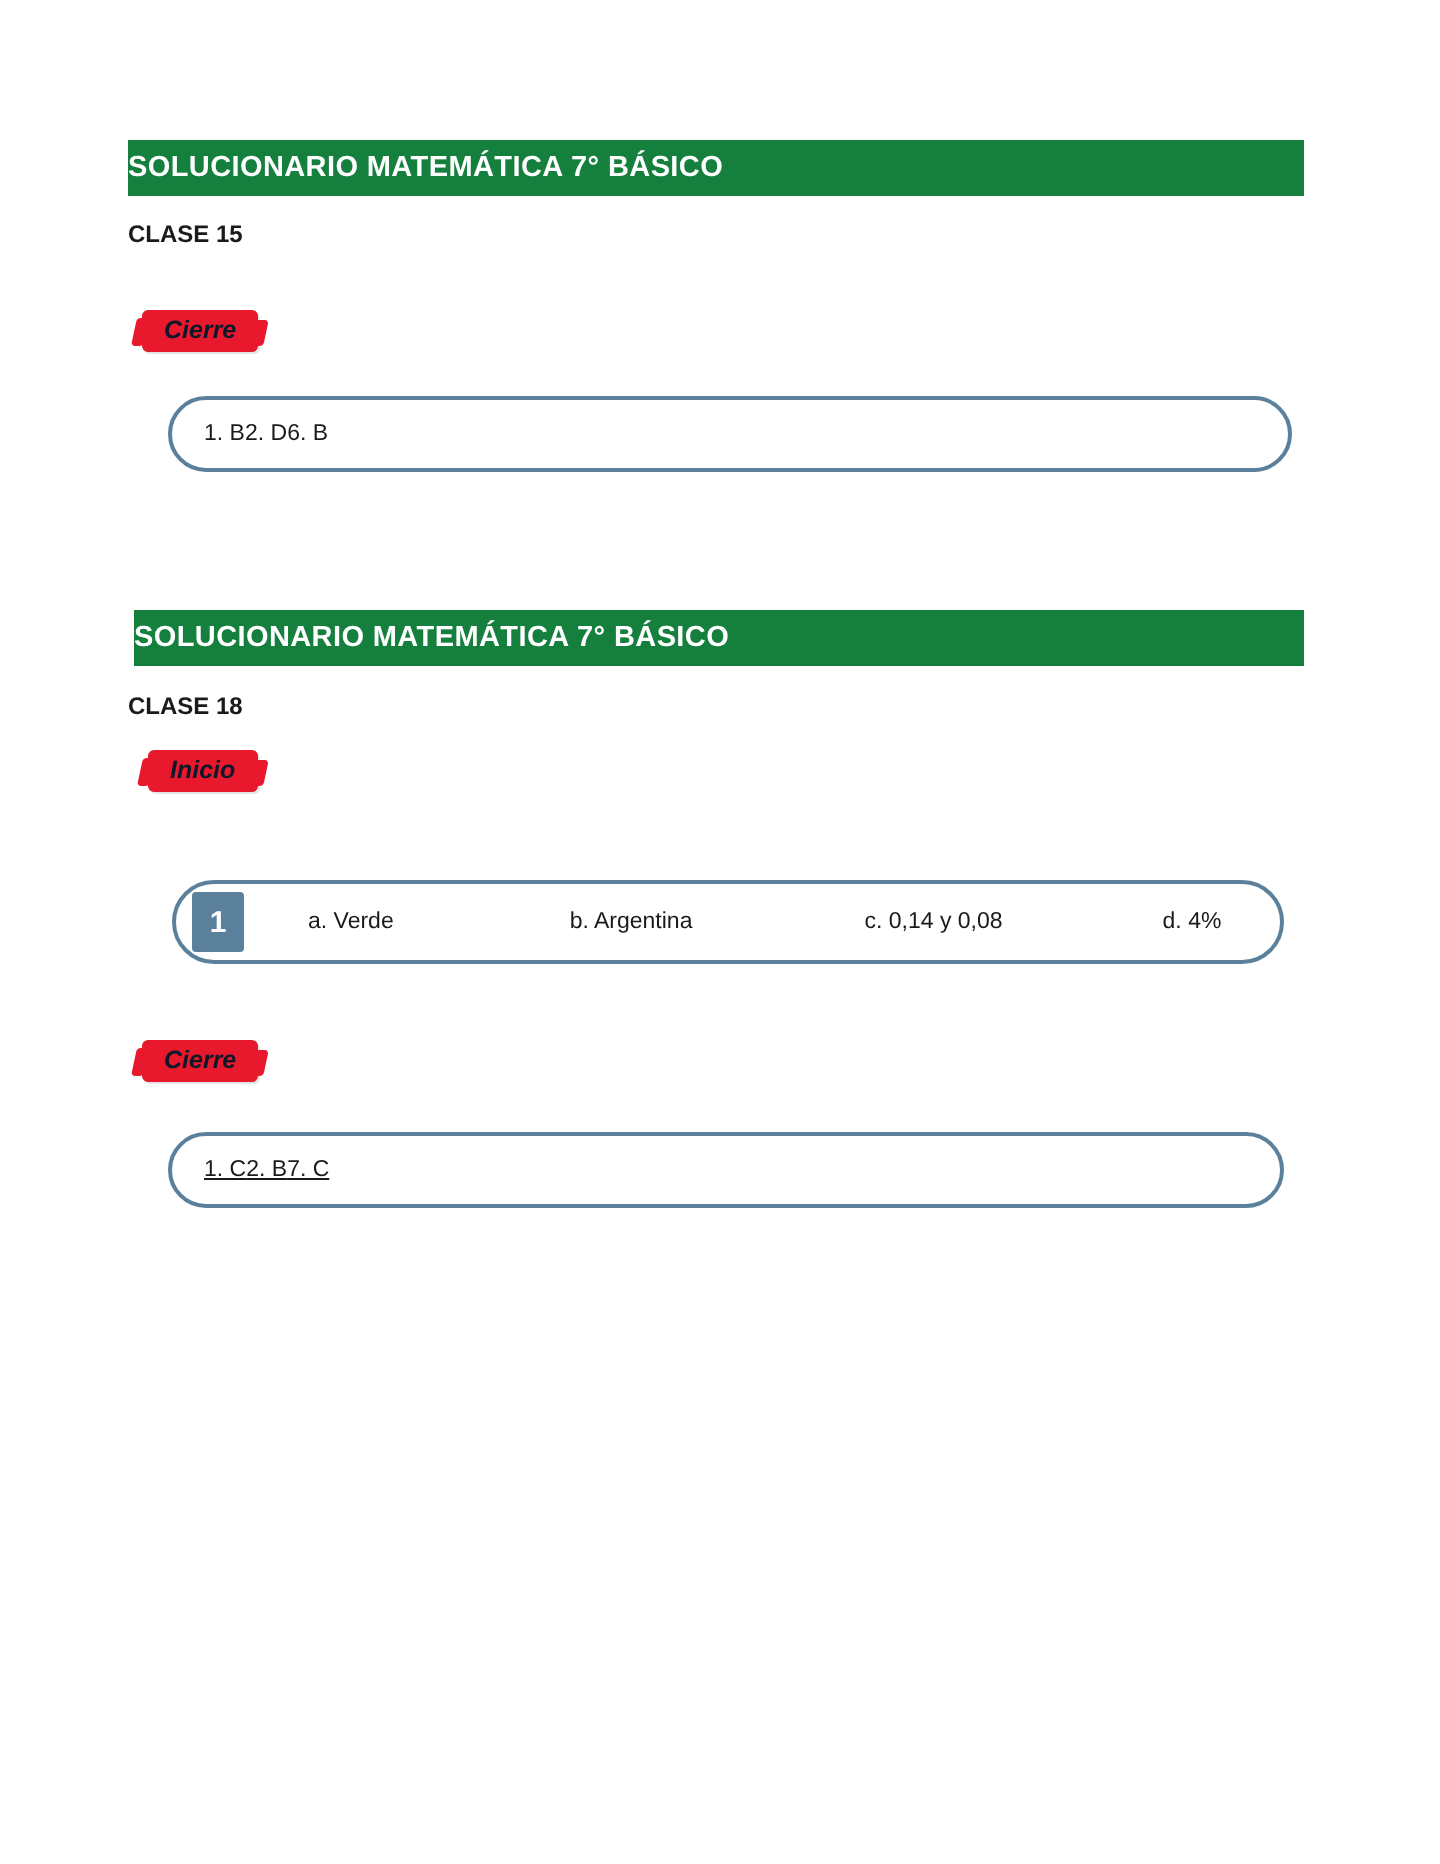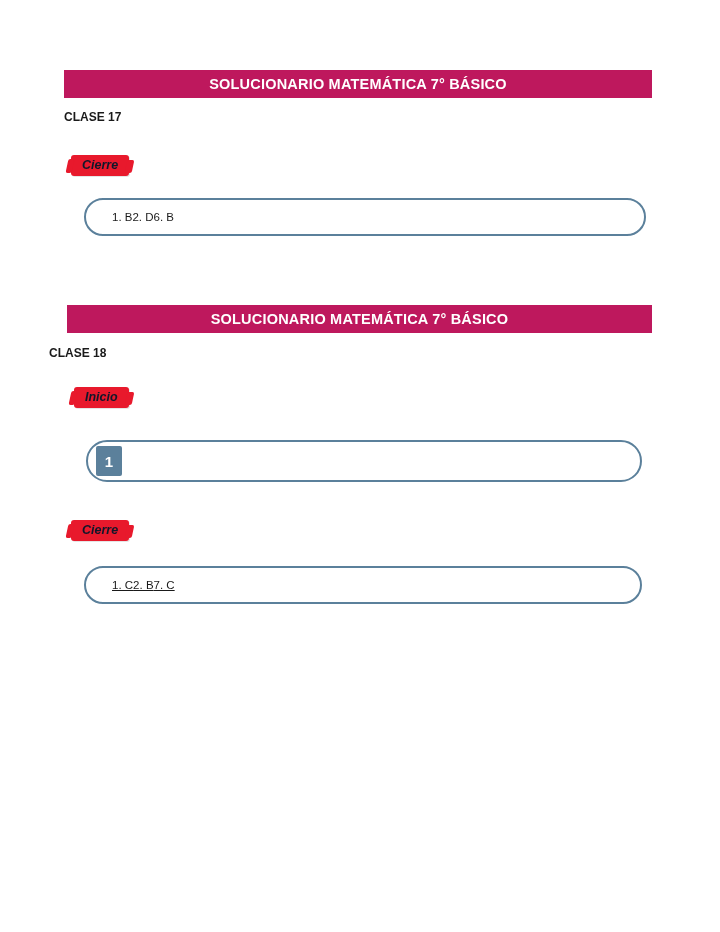--- a/index.html
+++ b/index.html
@@ -19,24 +19,23 @@
     position: relative;
     width: 720px;
     height: 932px;
     box-sizing: border-box;
   }
 
   
   .banner {
     position: absolute;
     height: 28px;
-    background: #be185d;
-    display: flex;
-    align-items: center;
-    justify-content: center;
+    background: #15803d;
+    display: flex;
+    align-items: center;
   }
   .banner-text {
     color: #ffffff;
     font-size: 14.5px;
     font-weight: bold;
     letter-spacing: 0.2px;
     white-space: nowrap;
   }
 
   
@@ -97,21 +96,21 @@
     background: #ffffff;
     box-sizing: border-box;
     display: flex;
     align-items: center;
   }
   .answer-line {
     font-size: 11.5px;
     color: #1a1a1a;
     display: flex;
     align-items: center;
-    padding-left: 26px;
+    padding-left: 16px;
   }
   .answer-line .item {
     white-space: nowrap;
   }
 
   
   .ans-gap .item + .item {
   }
 
   
@@ -147,46 +146,52 @@
 </style>
 </head>
 <body>
 
 <div class="page">
 
   <div class="banner" style="left:64px; top:70px; width:588px;">
     <span class="banner-text">SOLUCIONARIO MATEMÁTICA 7° BÁSICO</span>
   </div>
 
-  <div class="clase-label" style="left:64px; top:110px;">CLASE 17</div>
+  <div class="clase-label" style="left:64px; top:110px;">CLASE 15</div>
 
   <div class="tag" style="left:71px; top:155px;">
     <span>Cierre</span>
   </div>
 
   <div class="answer-box" style="left:84px; top:198px; width:562px; height:38px;">
     <div class="answer-line ans-gap">
       <span class="item">1. B</span>
       <span class="item">2. D</span>
       <span class="item">6. B</span>
     </div>
   </div>
 
   <div class="banner" style="left:67px; top:305px; width:585px;">
     <span class="banner-text">SOLUCIONARIO MATEMÁTICA 7° BÁSICO</span>
   </div>
 
-  <div class="clase-label" style="left:49px; top:346px;">CLASE 18</div>
-
-  <div class="tag" style="left:74px; top:387px;">
+  <div class="clase-label" style="left:64px; top:346px;">CLASE 18</div>
+
+  <div class="tag" style="left:74px; top:375px;">
     <span>Inicio</span>
   </div>
 
   <div class="answer-box" style="left:86px; top:440px; width:556px; height:42px;">
     <div class="num-badge">1</div>
+    <div class="wide-row">
+      <span class="col wide-col-a">a. Verde</span>
+      <span class="col wide-col-b">b. Argentina</span>
+      <span class="col wide-col-c">c. 0,14 y 0,08</span>
+      <span class="col wide-col-d">d. 4%</span>
+    </div>
   </div>
 
   <div class="tag" style="left:71px; top:520px;">
     <span>Cierre</span>
   </div>
 
   <div class="answer-box" style="left:84px; top:566px; width:558px; height:38px;text-decoration:underline;">
     <div class="answer-line ans-gap">
       <span class="item">1. C</span>
       <span class="item">2. B</span>

